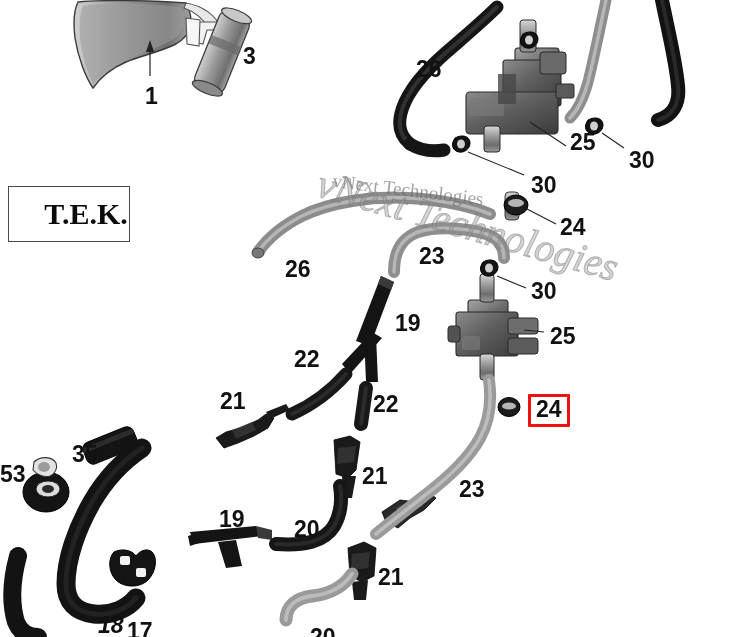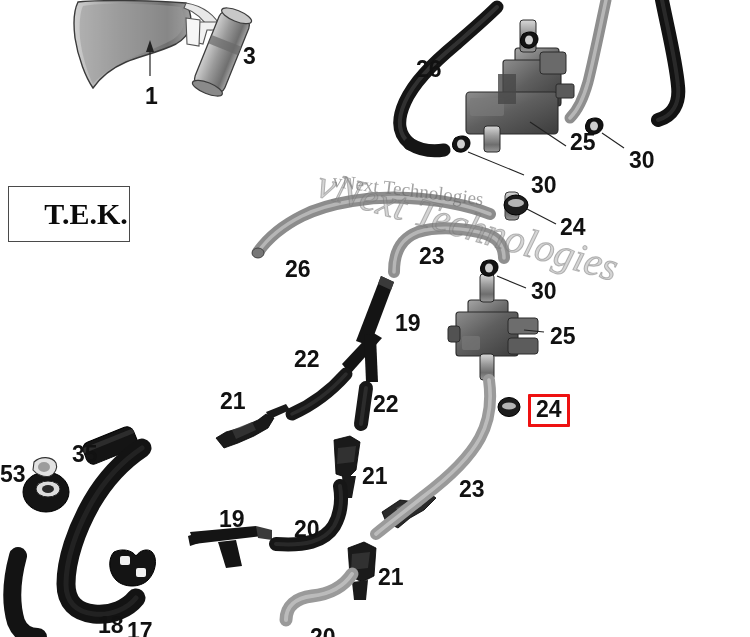--- a/index.html
+++ b/index.html
@@ -368,17 +368,17 @@
       <div class="callout sz-lg" style="left: 220px; top: 390px;">21</div>
       <div class="callout sz-lg highlighted" style="left: 528px; top: 394px;">24</div>
       <div class="callout sz-lg" style="left: 72px; top: 409px; margin-top: 34px;">35</div>
       <div class="callout sz-lg" style="left: 0px; top: 463px;">53</div>
       <div class="callout sz-lg" style="left: 362px; top: 465px;">21</div>
       <div class="callout sz-lg" style="left: 459px; top: 478px;">23</div>
       <div class="callout sz-lg" style="left: 219px; top: 508px;">19</div>
       <div class="callout sz-lg" style="left: 294px; top: 518px;">20</div>
       <div class="callout sz-lg" style="left: 127px; top: 591px; margin-top: 29px;">17</div>
       <div class="callout sz-lg" style="left: 378px; top: 566px;">21</div>
-      <div class="callout sz-lg" style="left: 98px; top: 614px;">18</div>
+      <div class="callout sz-lg" style="left: 98px; top: 614px; font-style: italic;">18</div>
       <div class="callout sz-lg" style="left: 310px; top: 626px;">20</div>
     </div>
 
 </div>
 
 </body></html>

